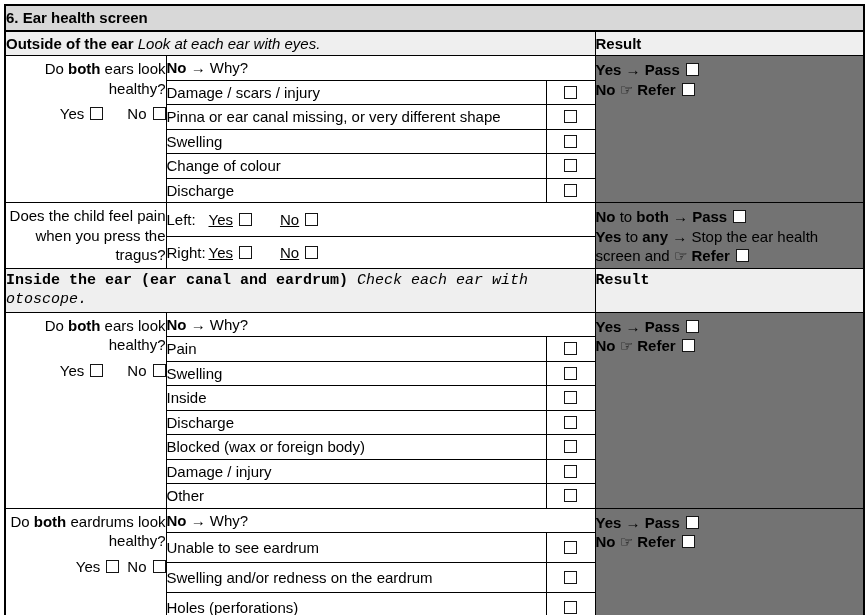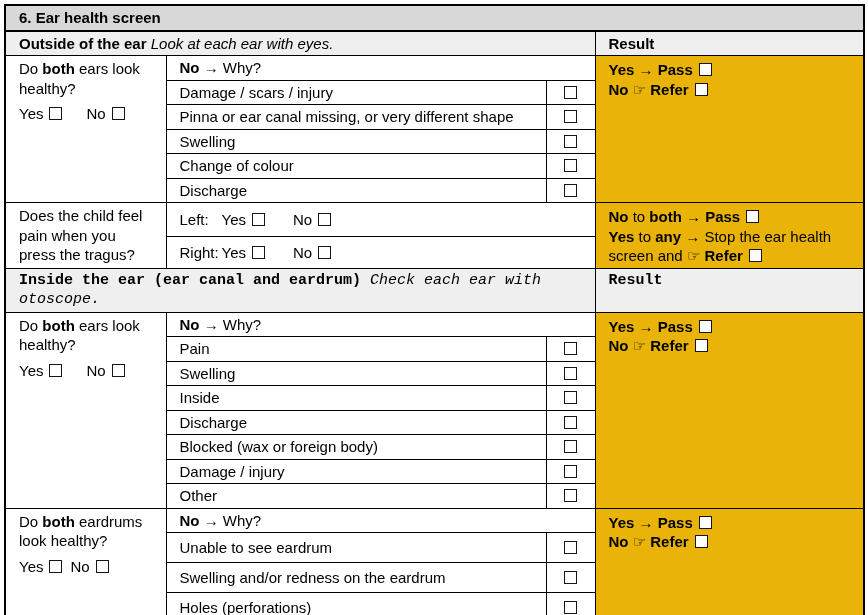--- a/index.html
+++ b/index.html
@@ -18,60 +18,60 @@
   }
   table.screen {
     border-collapse: collapse;
     table-layout: fixed;
     width: 859px;
     border: 2px solid #000;
   }
   td {
     border: 1px solid #000;
     vertical-align: top;
-    padding: 2px 13px;
+    padding: 2px 0;
     overflow: hidden;
     line-height: 1.3;
   }
   tr.h24 { height: 24px; }
   tr.h25 { height: 17px; margin-left: 12px; }
   tr.h26 { height: 26px; font-family: Liberation Mono, monospace; }
   tr.h30 { height: 30px; margin-left: 28px; }
   tr.h33 { height: 33px; margin-left: 38px; }
   tr.h34 { height: 30px; }
   td.title-cell {
     background: #d8d8d8;
     font-weight: bold;
     border-bottom: 2px solid #000;
   }
   td.shdr { background: #efefef; }
   td.shdr i { font-style: italic; font-weight: normal; }
   td.result {
-    background: #eab308;
+    background: #737373;
     font-weight: bold;
     padding-top: 4px;
   }
-  td.qcell { padding-top: 3px; }
+  td.qcell { padding-top: 3px; text-align: right; }
   .yn-line { margin-top: 6px; white-space: nowrap; }
   .cb {
     display: inline-block;
     width: 11px;
     height: 11px;
     border: 1.5px solid #151515;
     background: #fff;
     vertical-align: -1px;
     margin-left: 6px;
   }
   td.cbcell { text-align: center; vertical-align: middle; padding: 0; }
   td.cbcell .cb { margin-left: 0; }
   .gap-no { margin-left: 24px; }
   .gap-no-sm { margin-left: 8px; }
   .lr-label { display: inline-block; width: 42px; }
   .no2 { margin-left: 28px; }
-  td.lr-cell { vertical-align: middle; }
+  td.lr-cell { vertical-align: middle; text-decoration: underline; }
   tr.tall td.reason-label { vertical-align: middle; }
   .rline { margin: 0; }
   b, i { white-space: pre-wrap; }
   span { white-space: pre-wrap; }
 </style>
 </head>
 <body>
 
 <div class="page">
 <table class="screen">

